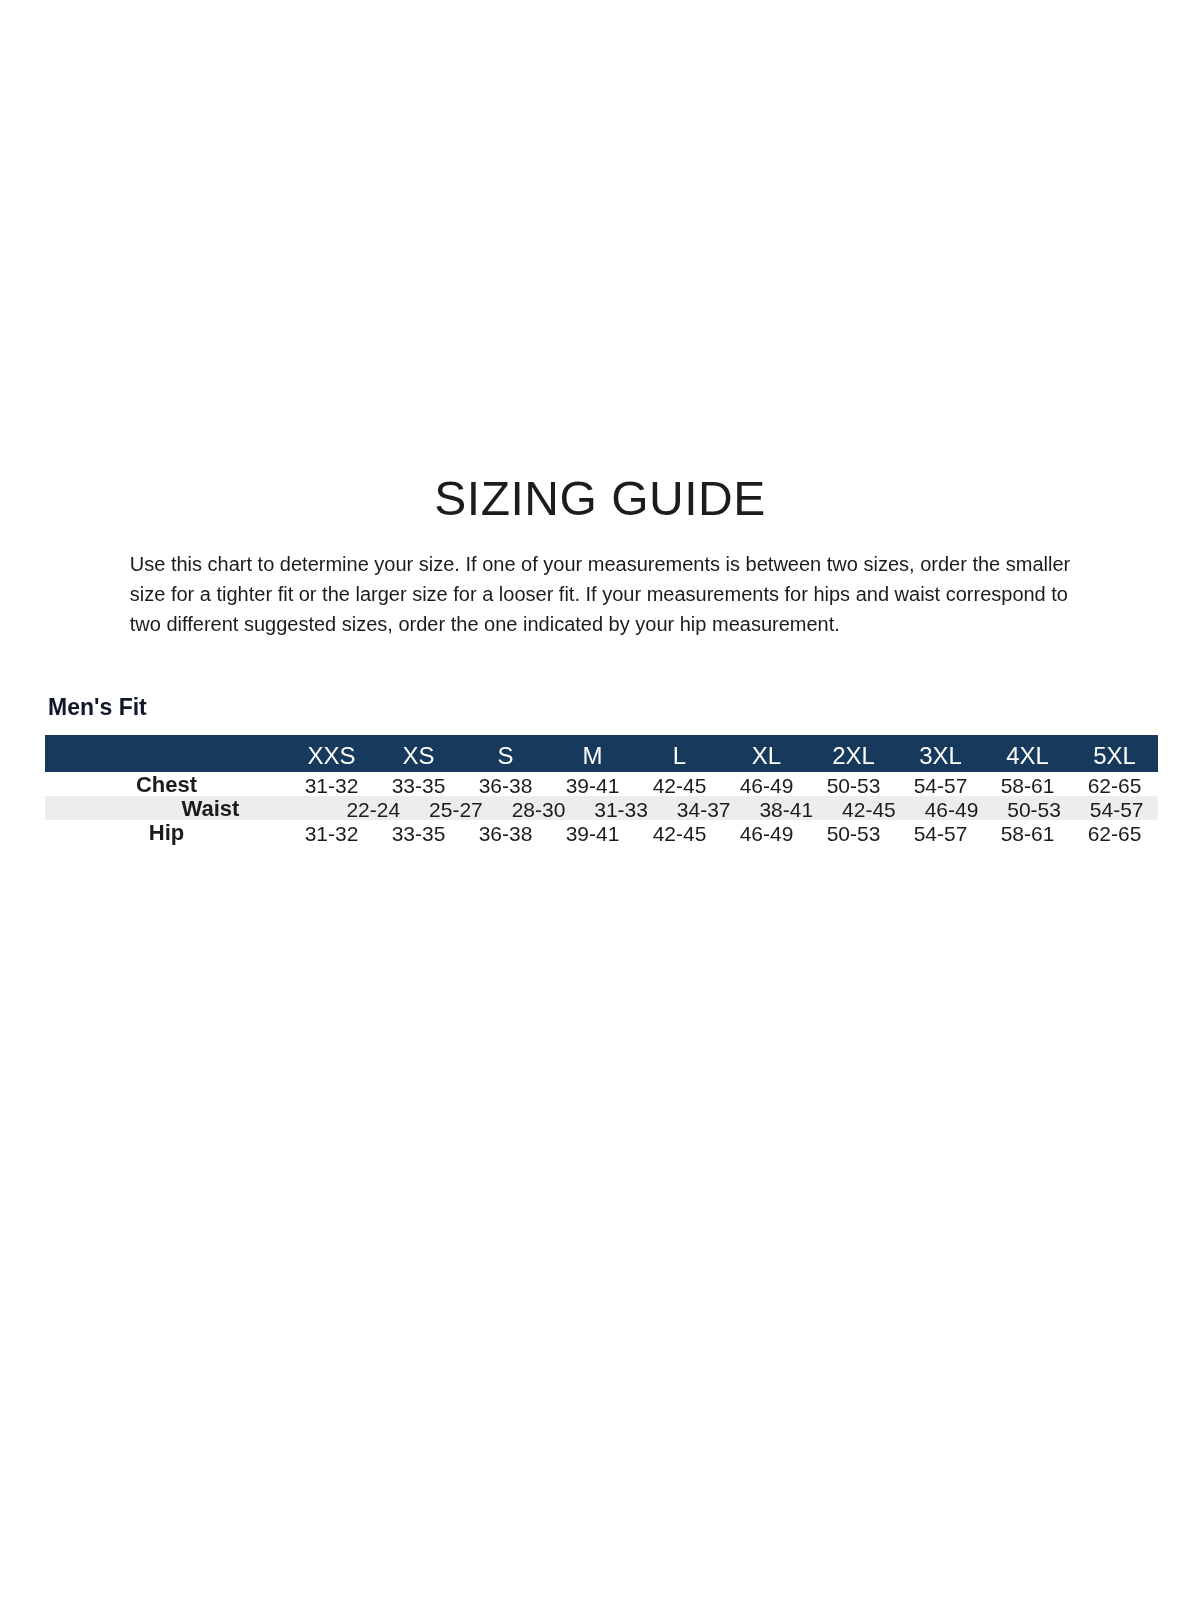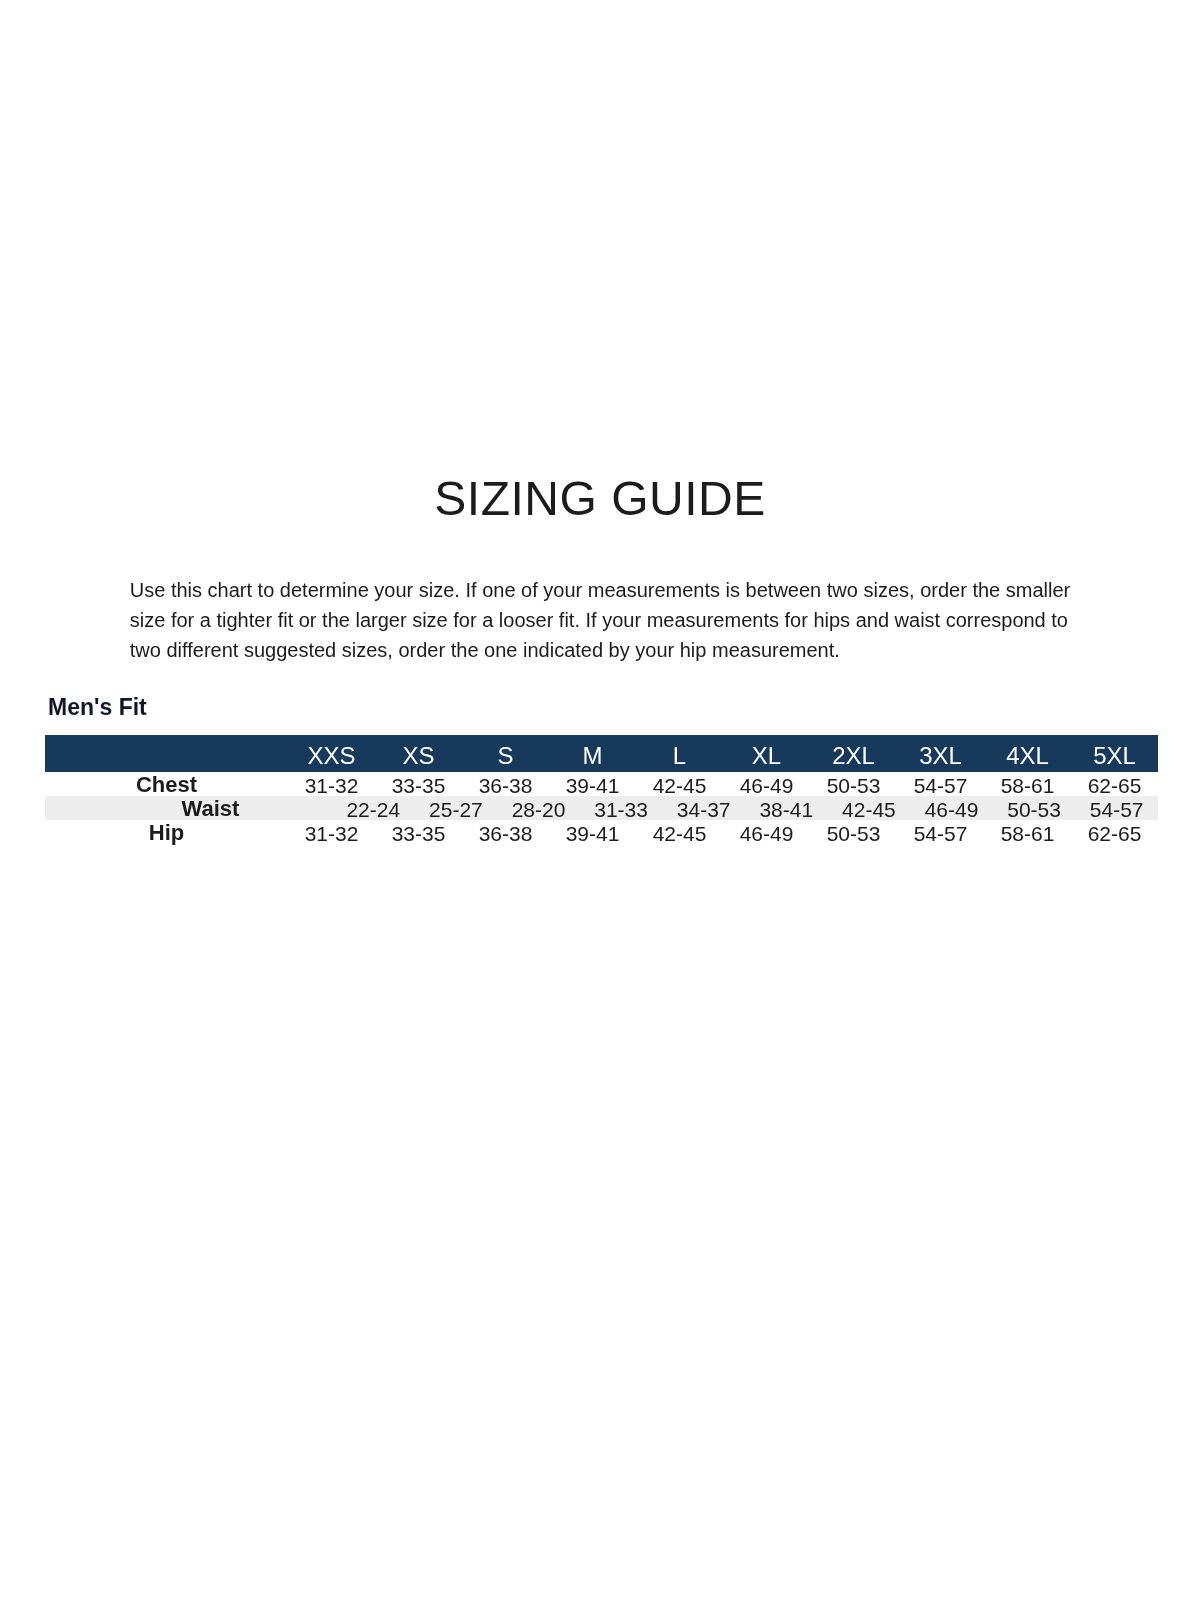--- a/index.html
+++ b/index.html
@@ -34,21 +34,20 @@
     position: absolute;
     top: 549px;
     left: 50%;
     transform: translateX(-50%);
     width: max-content;
     max-width: 1180px;
     text-align: left;
     font-size: 20px;
     line-height: 30px;
     color: #1C1C1C;
-    margin-top: 26px;
   }
   .intro-line { white-space: nowrap; }
   .section-label {
     position: absolute;
     top: 694px;
     left: 48px;
     font-size: 23px;
     font-weight: 700;
     color: #0f172a;
   }
@@ -121,21 +120,21 @@
       <div class="cell">50-53</div>
       <div class="cell">54-57</div>
       <div class="cell">58-61</div>
       <div class="cell">62-65</div>
     </div>
 
     <div class="t-row t-data alt">
       <div class="cell row-label">Waist</div>
       <div class="cell">22-24</div>
       <div class="cell">25-27</div>
-      <div class="cell">28-20</div>
+      <div class="cell">28-30</div>
       <div class="cell">31-33</div>
       <div class="cell">34-37</div>
       <div class="cell">38-41</div>
       <div class="cell">42-45</div>
       <div class="cell">46-49</div>
       <div class="cell">50-53</div>
       <div class="cell">54-57</div>
     </div>
 
     <div class="t-row t-data">

